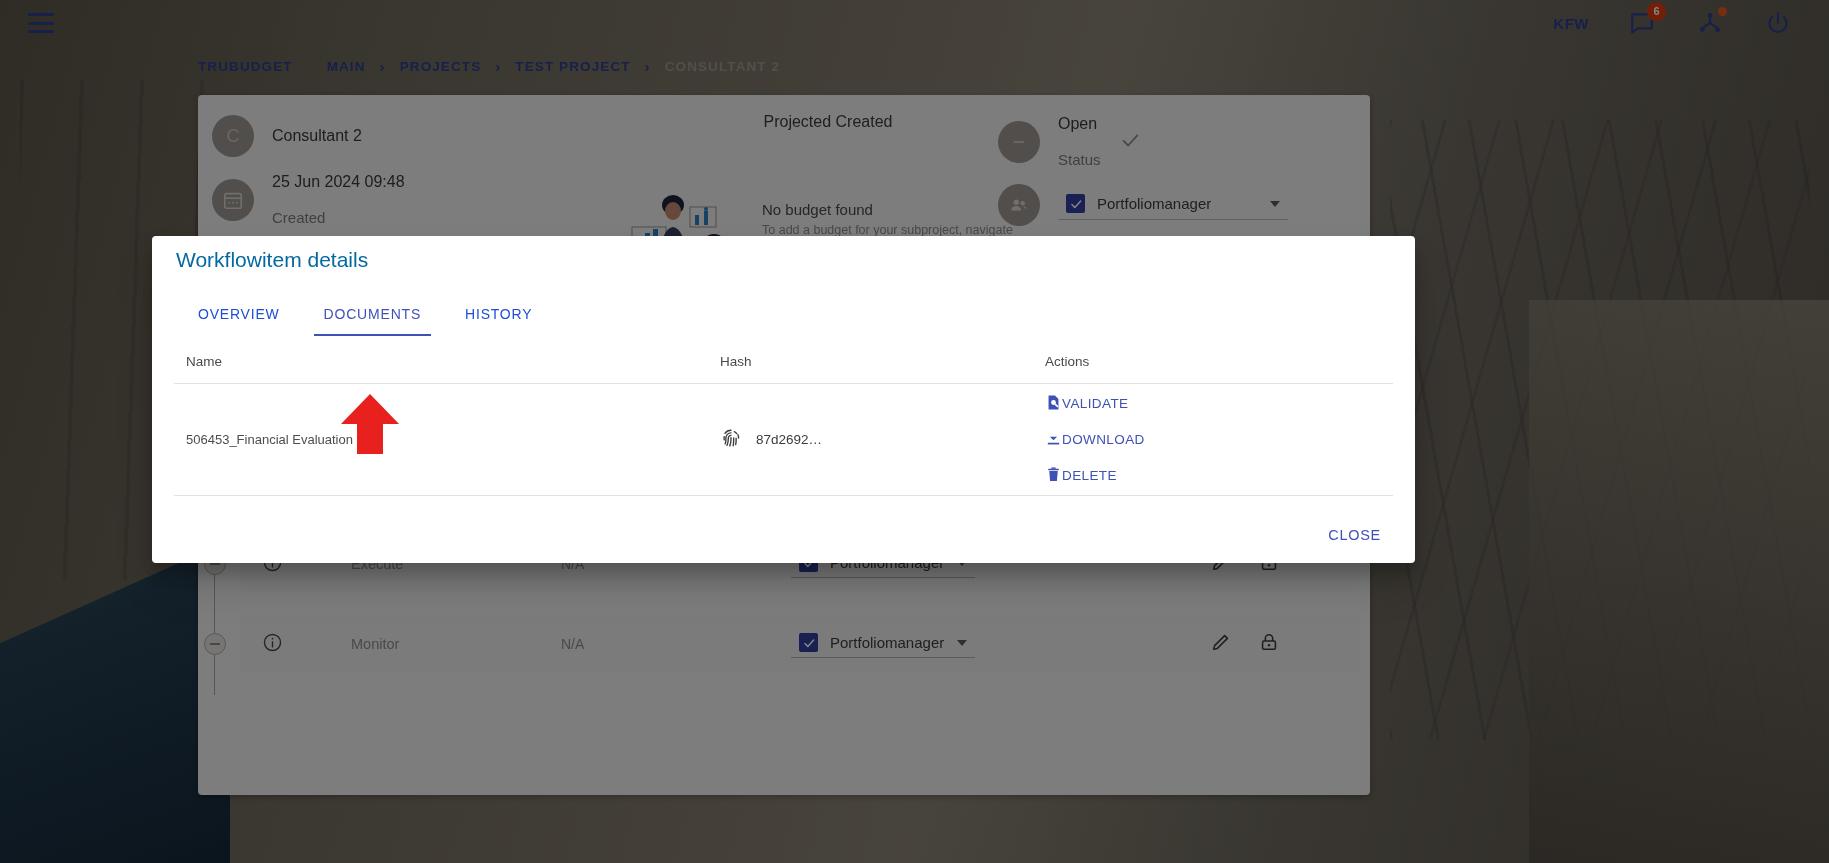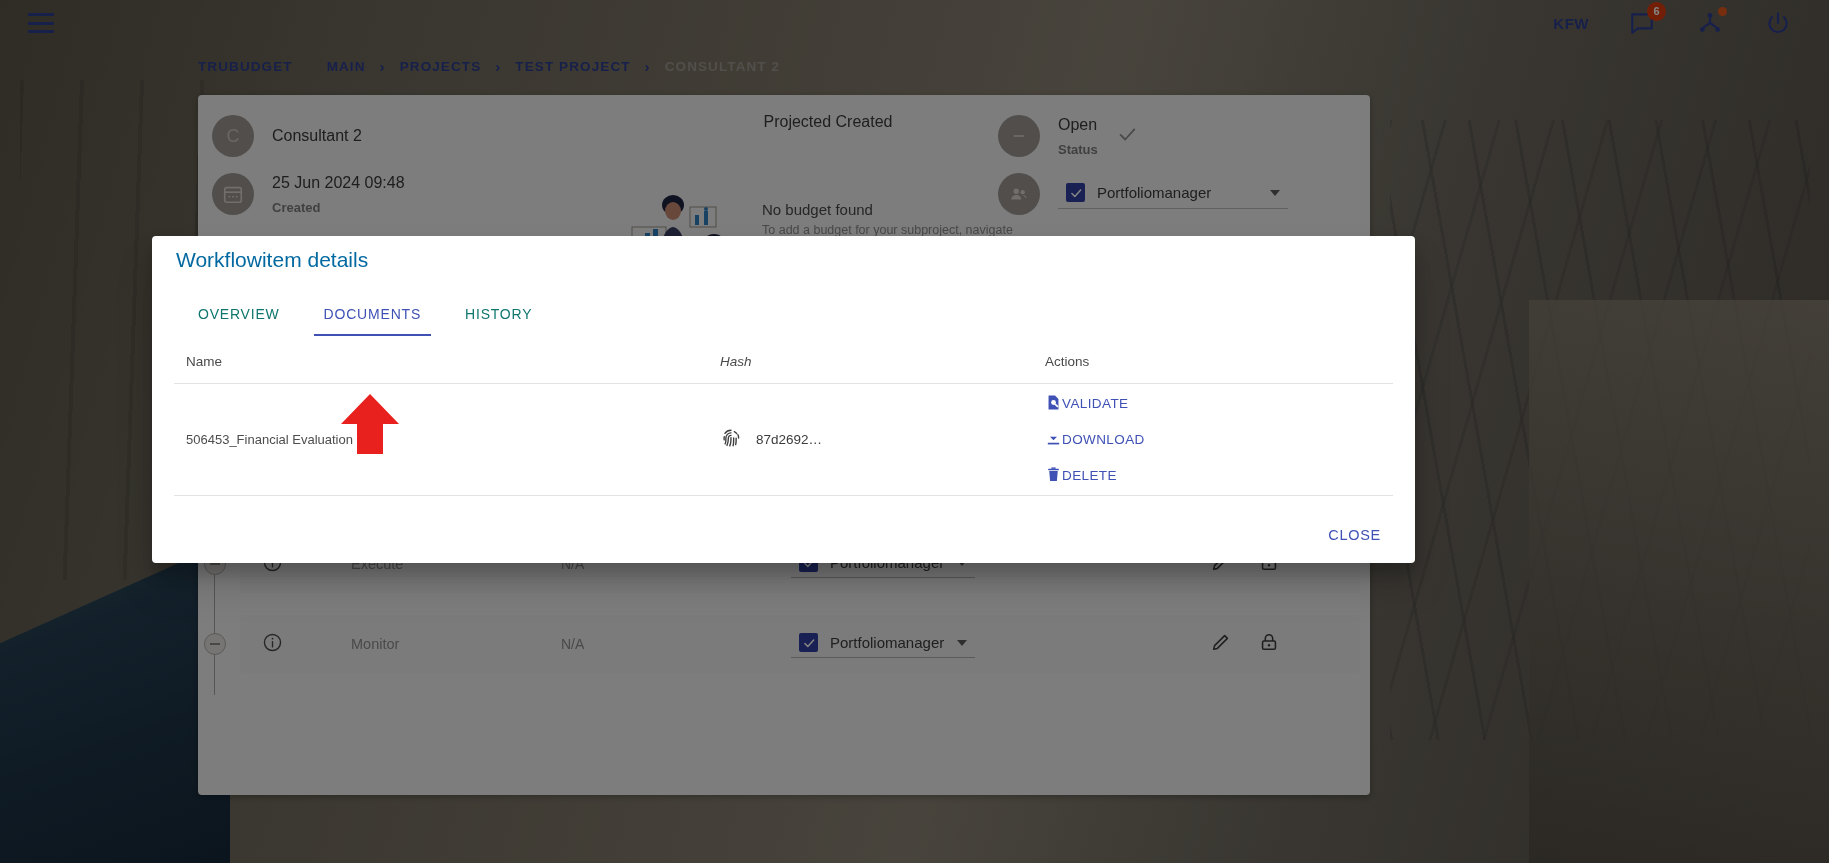--- a/index.html
+++ b/index.html
@@ -101,21 +101,21 @@
   }
   .ov-left { position: absolute; left: 14px; top: 20px; }
   .ov-item { display: flex; align-items: center; gap: 18px; margin-bottom: 16px; }
   .circ-avatar {
     width: 42px; height: 42px; border-radius: 50%; background: #9b9691;
     color: #c9c4bf; display: flex; align-items: center; justify-content: center;
     font-size: 18px;
   }
   .circ-avatar svg { width: 22px; height: 22px; stroke: #d8d4cf; fill: none; stroke-width: 1.8; }
   .ov-text .t1 { font-size: 16px; color: #3a3a3a; }
-  .ov-text .t2 { font-size: 13px; color: #7b7b7b; margin-top: 8px; font-weight: bold; }
+  .ov-text .t2 { font-size: 15px; color: #7b7b7b; margin-top: 18px; }
 
   .ov-center {
     position: absolute; left: 430px; top: 18px; width: 400px; text-align: center;
   }
   .ov-center .title { font-size: 16px; color: #3c3c3c; }
   .budget-empty { margin-top: 52px; display: flex; align-items: flex-start; gap: 14px; }
   .illo { width: 120px; height: 80px; position: relative; }
   .budget-texts { text-align: left; padding-top: 18px; }
   .budget-texts .bt1 { font-size: 15px; color: #4a4a4a; }
   .budget-texts .bt2 { font-size: 12.5px; color: #8a8a8a; margin-top: 5px; }
@@ -176,34 +176,34 @@
   #dialog-title {
     position: absolute; left: 24px; top: 12px;
     font-size: 21px; color: #0369a1; font-weight: 400;
   }
   #tabs {
     position: absolute; left: 24px; top: 58px; display: flex; gap: 0;
   }
   .tab {
     padding: 12px 22px 14px 22px;
     font-size: 14px; letter-spacing: .8px; font-weight: 500;
-    color: #0f766e; cursor: pointer; position: relative;
+    color: #1d4ed8; cursor: pointer; position: relative;
   }
   .tab.active { color: #3f51b5; }
   .tab.active::after {
     content: ""; position: absolute; left: 12px; right: 12px; bottom: 0;
     height: 2px; background: #3f51b5;
   }
 
   #doc-table { position: absolute; left: 22px; top: 104px; right: 22px; }
   .dt-head { display: flex; align-items: center; height: 44px;
              border-bottom: 1px solid #e2e2e2; }
   .dt-head .th { font-size: 13.5px; color: #4a4a4a; }
   .col-name { width: 546px; padding-left: 12px; }
-  .col-hash { width: 325px; font-style: italic; }
+  .col-hash { width: 325px; }
   .col-actions { flex: 1; }
   .dt-row { display: flex; align-items: center; min-height: 112px;
             border-bottom: 1px solid #e2e2e2; }
   .cell-name { width: 546px; padding-left: 12px; font-size: 13px; color: #4d4d4d; }
   .cell-hash { width: 325px; display: flex; align-items: center; gap: 14px;
                font-size: 13.5px; color: #3c3c3c; }
   .cell-hash svg { width: 22px; height: 22px; stroke: #3c3c3c; fill: none; stroke-width: 1.5; }
   .cell-actions { flex: 1; display: flex; flex-direction: column; gap: 16px; }
   .act {
     display: flex; align-items: center; 

